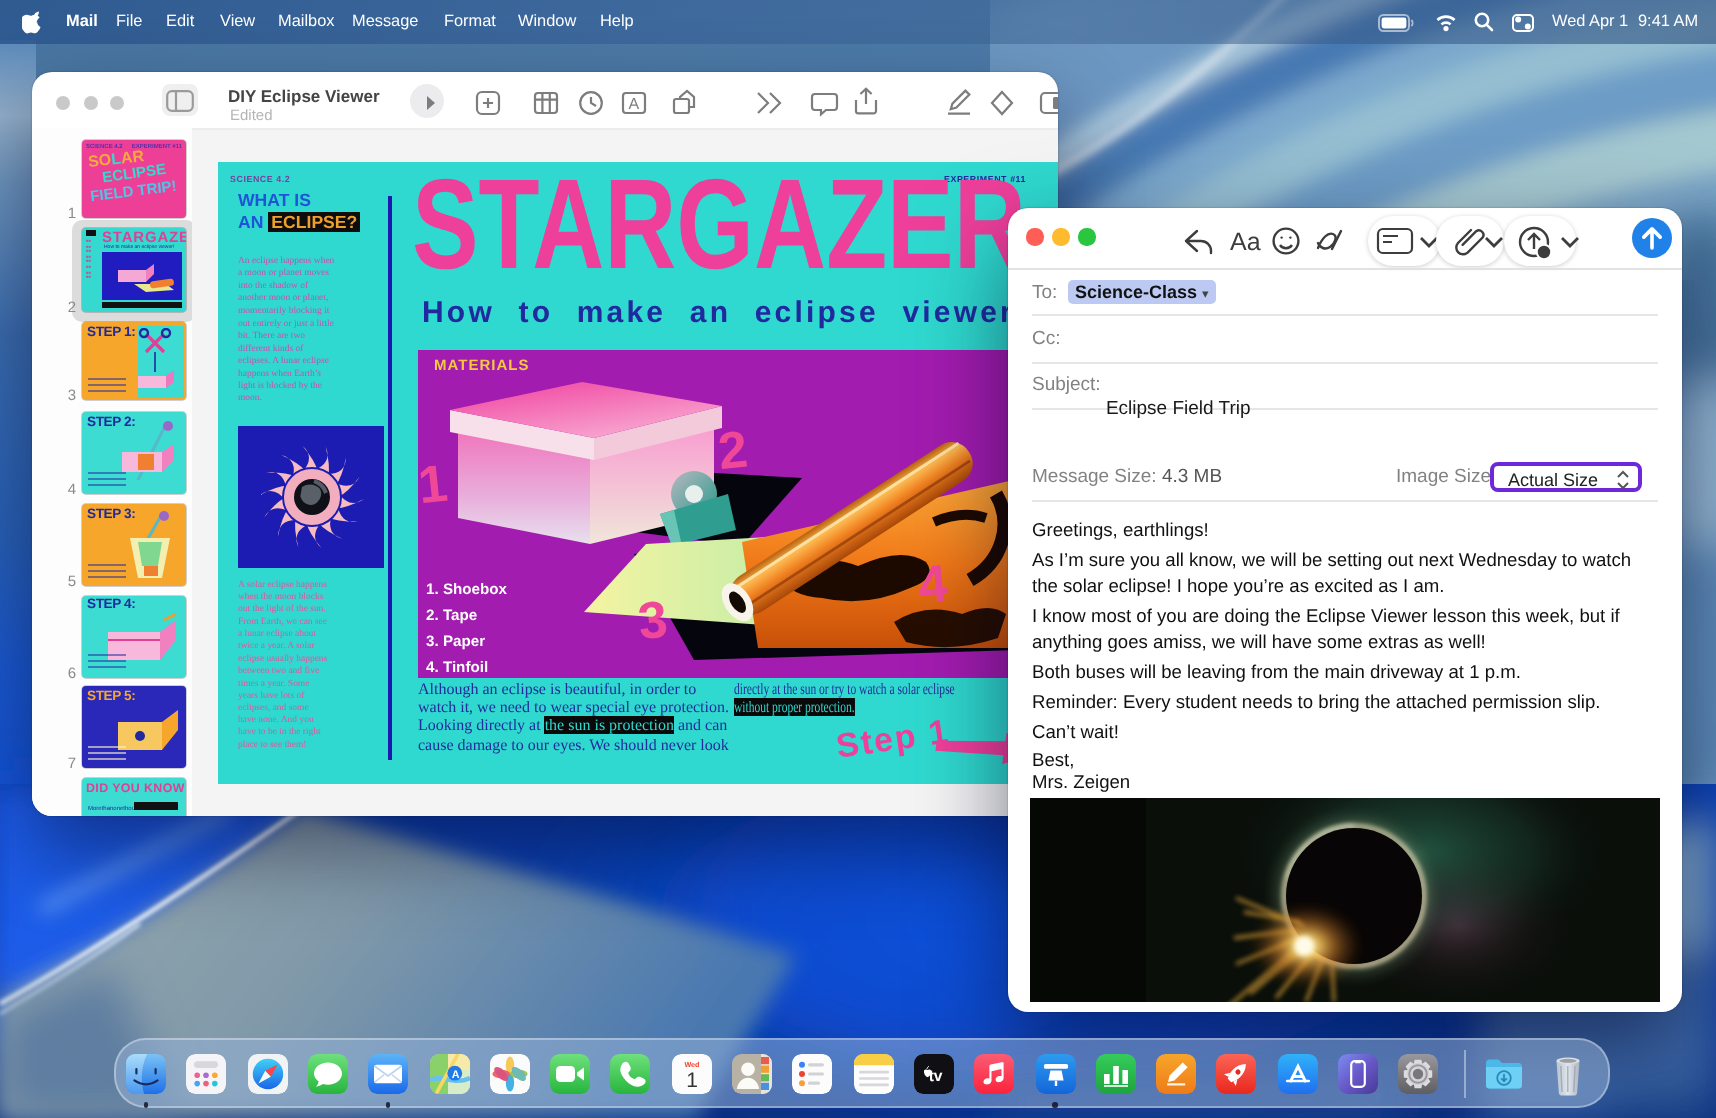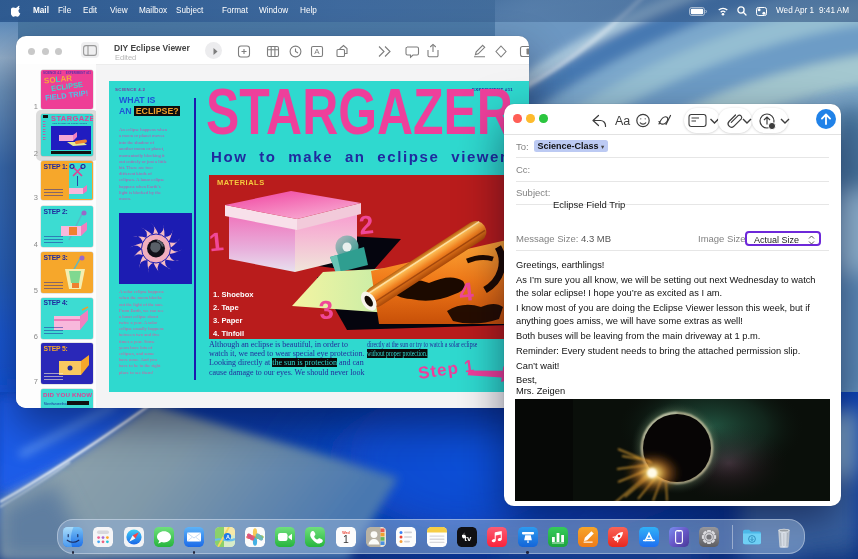--- a/index.html
+++ b/index.html
@@ -156,21 +156,21 @@
 <div id="menubar">
   <svg style="position:absolute;left:11px;top:5px;" width="10" height="12" viewBox="0 0 10 12">
     <path d="M7.1,1.8 c0.5,-0.6 0.85,-1.4 0.75,-2.2 c-0.7,0.05 -1.55,0.5 -2.05,1.1 c-0.45,0.55 -0.85,1.4 -0.7,2.2 c0.8,0.05 1.55,-0.45 2,-1.1 Z" fill="#fff" transform="translate(0.6,1.2)"></path>
     <path d="M7.6,6.1 c0.02,-1.3 0.75,-2.3 1.55,-2.85 c-0.6,-0.85 -1.55,-1.35 -2.45,-1.35 c-1.05,0 -1.7,0.55 -2.2,0.55 c-0.5,0 -1.25,-0.53 -2.15,-0.52 c-1.1,0.02 -2.1,0.64 -2.67,1.63 c-1.13,1.97 -0.29,4.9 0.81,6.5 c0.54,0.78 1.18,1.66 2.03,1.63 c0.82,-0.03 1.13,-0.53 2.12,-0.53 c0.98,0 1.27,0.53 2.13,0.51 c0.88,-0.02 1.44,-0.8 1.98,-1.58 c0.62,-0.91 0.88,-1.79 0.9,-1.84 c-0.02,-0.01 -1.72,-0.66 -1.74,-2.6 Z" fill="#fff" transform="translate(0.1,0.6) scale(0.95)"></path>
   </svg>
   <span class="mi" style="left:33px;font-weight:bold;">Mail</span>
   <span class="mi" style="left:58px;">File</span>
   <span class="mi" style="left:83px;">Edit</span>
   <span class="mi" style="left:110px;">View</span>
   <span class="mi" style="left:139px;">Mailbox</span>
-  <span class="mi" style="left:176px;">Subject</span>
+  <span class="mi" style="left:176px;">Message</span>
   <span class="mi" style="left:222px;">Format</span>
   <span class="mi" style="left:259px;">Window</span>
   <span class="mi" style="left:300px;">Help</span>
   <svg style="position:absolute;left:689px;top:6.5px;" width="19" height="9" viewBox="0 0 19 9">
     <rect x="0.5" y="0.5" width="15" height="8" rx="2.2" fill="none" stroke="#fff" stroke-opacity="0.55"></rect>
     <rect x="1.8" y="1.8" width="12.4" height="5.4" rx="1.2" fill="#fff"></rect>
     <path d="M16.7,3 a2.2,2.2 0 0 1 0,3" stroke="#fff" stroke-opacity="0.55" fill="none" stroke-width="1"></path>
   </svg>
   <svg style="position:absolute;left:717px;top:6px;" width="12" height="10" viewBox="0 0 12 10">
     <circle cx="6" cy="8.3" r="1.3" fill="#fff"></circle>
@@ -360,21 +360,21 @@
         <path d="M-5,-5 C-2,-7 2,-6.5 4,-4 C5.5,-1.5 4,2 1.5,3.5 C-1.5,5 -5,3 -5.8,-0.5 Z" fill="#596068"></path>
         <path d="M1,-8 C4,-7 6,-5 7,-2" stroke="#565c66" stroke-width="2" fill="none"></path>
       </g>
     </svg>
     <div class="serif" style="position:absolute;left:10px;top:208px;width:82px;font-size:8.6px;line-height:11.2px;color:#e0559e;transform:scale(0.55);transform-origin:0 0;">A solar eclipse happens when the moon blocks out the light of the sun. From Earth, we can see a lunar eclipse about twice a year. A solar eclipse usually happens between two and five times a year. Some years have lots of eclipses, and some have none. And you have to be in the right place to see them!</div>
     <div style="position:absolute;left:85px;top:17px;width:1.5px;height:282px;background:#1d18ae;"></div>
 
     <div style="position:absolute;left:97px;top:-6.5px;width:400px;font-size:64px;font-weight:bold;color:#ee3f9b;transform:scaleX(0.78);transform-origin:0 0;letter-spacing:0px;">STARGAZER</div>
     <div style="position:absolute;left:102px;top:66.5px;width:400px;font-size:15px;font-weight:bold;color:#202a9e;letter-spacing:1.6px;word-spacing:6px;">How to make an eclipse viewer!</div>
 
-    <div style="position:absolute;left:100px;top:94px;width:302px;height:164px;background:#b91c1c;overflow:hidden;">
+    <div style="position:absolute;left:100px;top:94px;width:302px;height:164px;background:#a21caf;overflow:hidden;">
       <div style="position:absolute;left:8px;top:3px;font-size:7.5px;font-weight:bold;color:#f5c93e;letter-spacing:0.5px;">MATERIALS</div>
       <svg style="position:absolute;left:0;top:0;" width="302" height="164" viewBox="0 0 302 164">
         <defs>
           <linearGradient id="lidtop" x1="0" y1="0" x2="0.7" y2="1">
               <stop offset="0" stop-color="#f03f9e"></stop>
               <stop offset="1" stop-color="#f8aad2"></stop>
             </linearGradient>
           <linearGradient id="bodyl" x1="0" y1="0" x2="0" y2="1">
               <stop offset="0" stop-color="#f075bc"></stop>
               <stop offset="0.6" stop-color="#e8b0dc"></stop>

